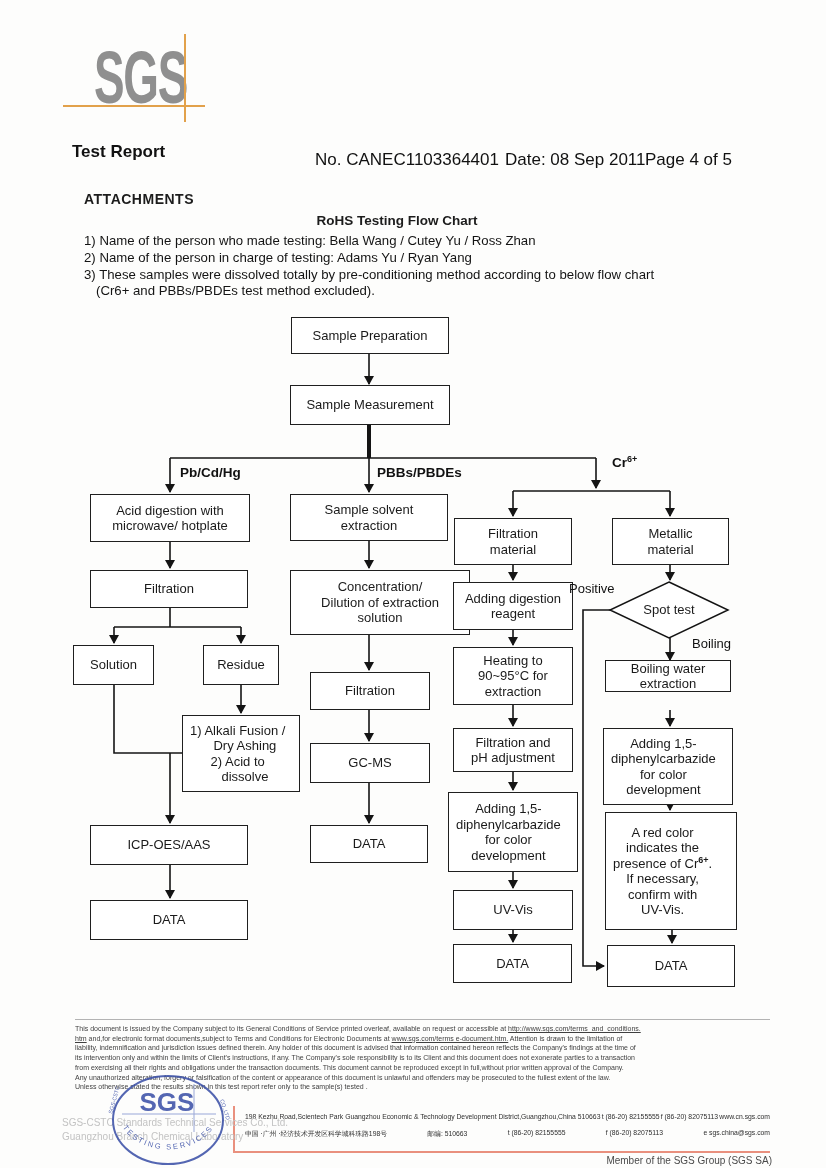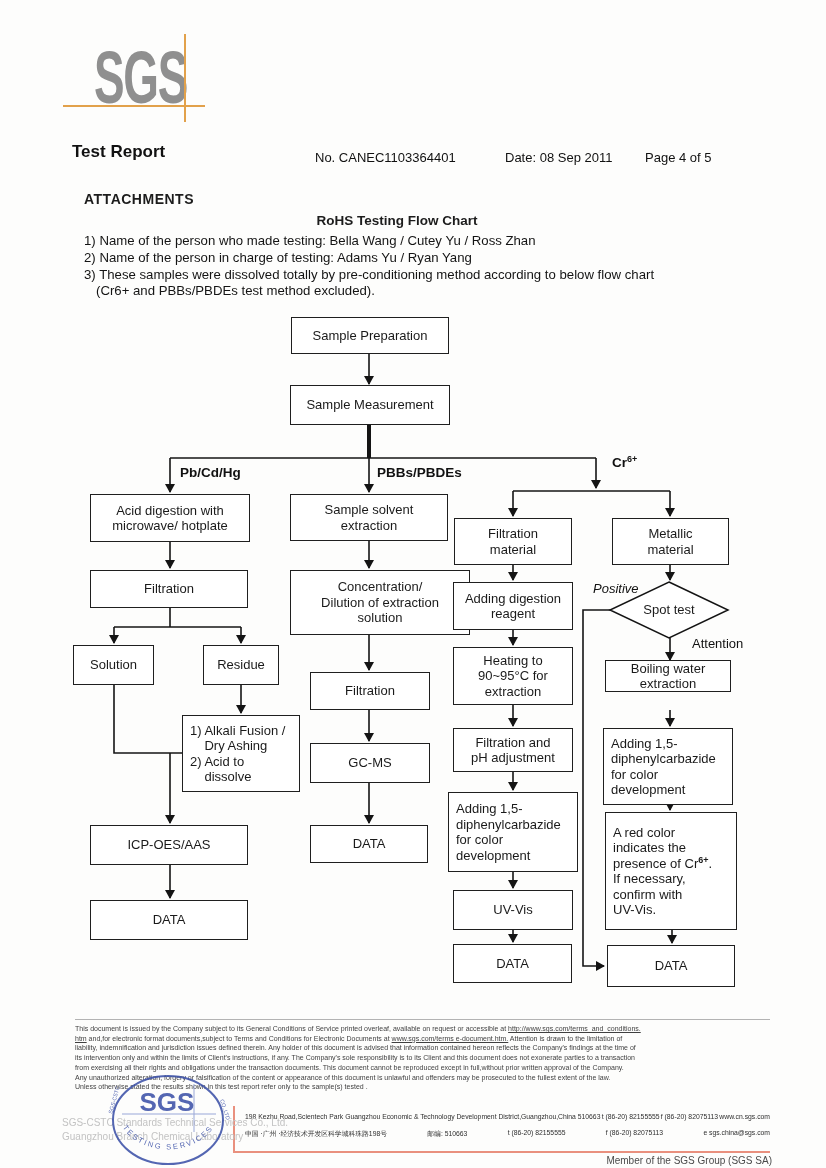--- a/index.html
+++ b/index.html
@@ -11,34 +11,34 @@
   }
   .b { font-weight:bold; }
 
   
   .logo-sgs { position:absolute; left:94px; top:44px; font-size:74px; line-height:68px;
     font-weight:bold; color:#8f8f8f; letter-spacing:-2px;
     transform:scale(0.62,1); transform-origin:left top; }
   .logo-vline { position:absolute; left:184px; top:34px; width:2px; height:88px; }
   .logo-hline { position:absolute; left:63px; top:105px; width:142px; height:2px; }
   .title { position:absolute; left:72px; top:142px; font-size:17px; font-weight:bold; color:#111; }
-  .meta  { position:absolute; top:150px; font-size:13px; color:#111; }
+  .meta  { position:absolute; top:150px; font-size:17px; color:#111; }
 
   
   .attach-head { position:absolute; left:84px; top:191px; font-size:14px; font-weight:bold; letter-spacing:0.5px; }
   .chart-title { position:absolute; left:0; top:213px; width:794px; text-align:center; font-size:13.5px; font-weight:bold; }
   .notes { position:absolute; left:84px; top:233px; font-size:13.2px; line-height:16.8px; color:#141414; }
   .notes .indent { margin-left:12px; }
 
   
   .fc-svg { position:absolute; left:0; top:0; z-index:1; }
   .fbox { position:absolute; z-index:2; background:#fff; border:1.5px solid #1f1f1f;
     display:flex; align-items:center; justify-content:center; text-align:center;
     font-size:13px; line-height:15.5px; color:#1a1a1a; white-space:pre-line; }
-  .fbox.ta-left { text-align:left; justify-content:flex-start; padding-left:7px; padding-right:12px; }
+  .fbox.ta-left { text-align:center; justify-content:flex-start; padding-left:7px; padding-right:12px; }
   .flabel { position:absolute; z-index:2; font-size:13px; color:#111; white-space:nowrap; }
   .flabel.big { font-size:13.5px; }
   .sup { font-size:9px; font-weight:bold; vertical-align:super; line-height:0; }
   .diamond-label { position:absolute; z-index:2; font-size:13px; text-align:center; }
 
   
   .foot-rule { position:absolute; left:75px; top:1019px; width:695px; height:1px; background:#b3b3b3; }
   .disclaimer { position:absolute; left:75px; top:1024px; width:700px; z-index:2;
     font-size:7px; line-height:9.7px; color:#3f3f3f; }
   .disclaimer .u { text-decoration:underline; }
@@ -168,22 +168,22 @@
   <div class="fbox" style="left:90px;top:825px;width:158px;height:40px">ICP-OES/AAS</div>
   <div class="fbox" style="left:310px;top:825px;width:118px;height:38px">DATA</div>
   <div class="fbox" style="left:453px;top:890px;width:120px;height:40px">UV-Vis</div>
   <div class="fbox" style="left:90px;top:900px;width:158px;height:40px">DATA</div>
   <div class="fbox" style="left:453px;top:944px;width:119px;height:39px">DATA</div>
   <div class="fbox" style="left:607px;top:945px;width:128px;height:42px">DATA</div>
 
   <div class="flabel big b" style="left:180px;top:465px;">Pb/Cd/Hg</div>
   <div class="flabel big b" style="left:377px;top:465px;">PBBs/PBDEs</div>
   <div class="flabel big b" style="left:612px;top:455px;"><span>Cr</span><span class="sup">6+</span></div>
-  <div class="flabel" style="left:593px;top:581px;font-style:italic;">Positive</div>
-  <div class="flabel" style="left:692px;top:636px;">Attention</div>
+  <div class="flabel" style="left:569px;top:581px;">Positive</div>
+  <div class="flabel" style="left:692px;top:636px;">Boiling</div>
   <div class="diamond-label" style="left:624px;top:602px;width:90px;">Spot test</div>
 
   <div class="foot-rule"></div>
   <div class="disclaimer">
     <div><span>This document is issued by the Company subject to its General Conditions of Service printed overleaf, available on request or accessible at </span><span class="u">http://www.sgs.com/terms_and_conditions.</span></div>
     <div><span class="u">htm</span><span> and,for electronic format documents,subject to Terms and Conditions for Electronic Documents at </span><span class="u">www.sgs.com/terms e-document.htm.</span><span> Attention is drawn to the limitation of</span></div>
     <div>liability, indemnification and jurisdiction issues defined therein. Any holder of this document is advised that information contained hereon reflects the Company's findings  at the time of</div>
     <div>its intervention only and within the limits of Client's  instructions,  if any.  The Company's  sole  responsibility  is to its Client and this document does not exonerate parties to a transaction</div>
     <div>from exercising all their rights and obligations under the transaction documents. This document cannot be reproduced except in full,without prior written approval of the Company.</div>
     <div>Any unauthorized alteration, forgery or falsification of the content or appearance of this document is unlawful and offenders may be prosecuted to the fullest extent of the law.</div>

